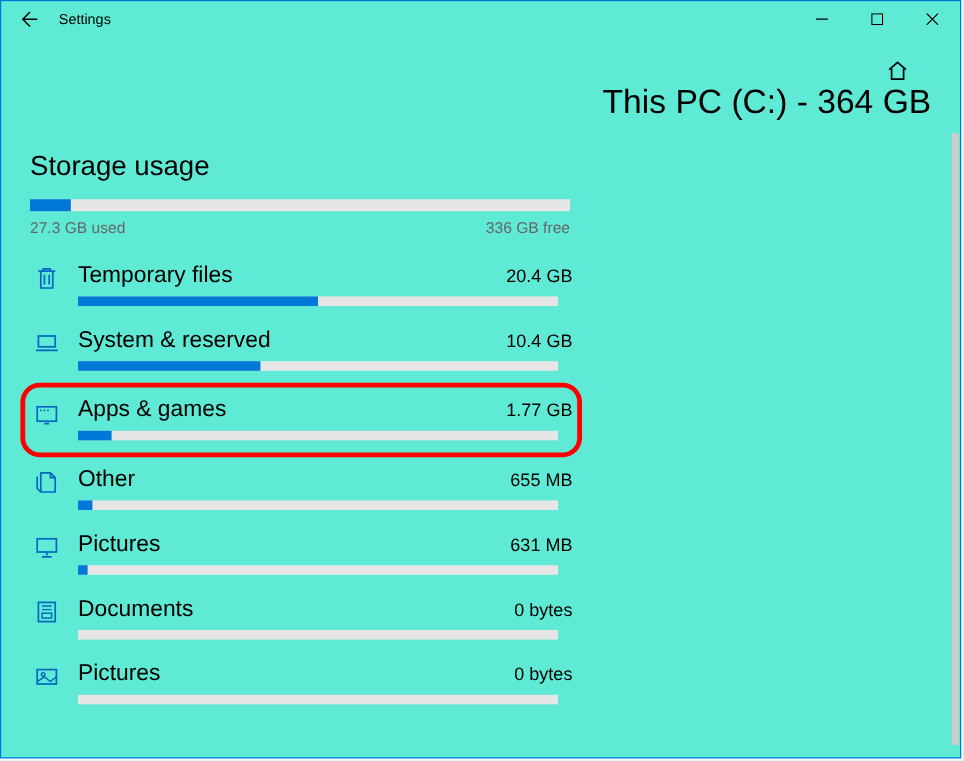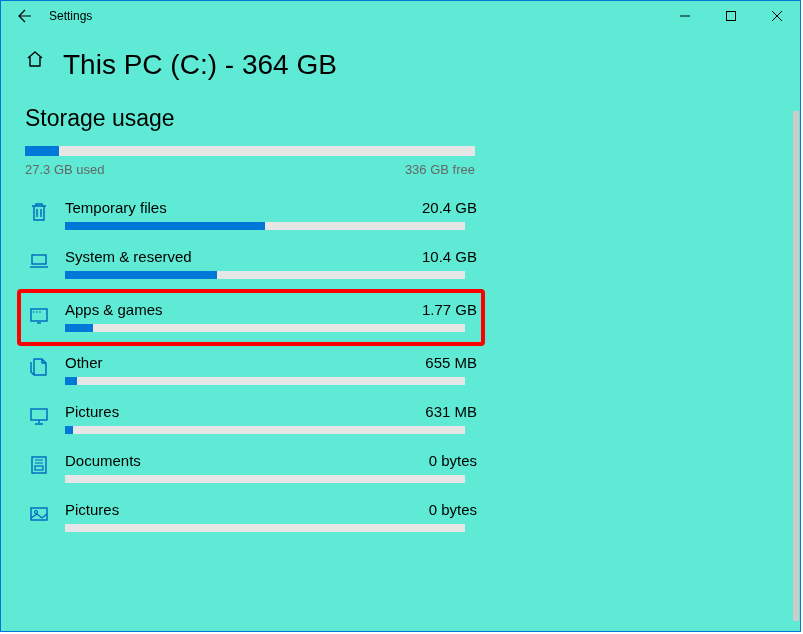--- a/index.html
+++ b/index.html
@@ -40,22 +40,23 @@
     position: absolute;
     right: 0; top: 0;
     display: flex;
   }
   .winbtn {
     width: 46px; height: 30px;
     display: flex; align-items: center; justify-content: center;
   }
   .header {
     display: flex;
-    align-items: flex-start;
+    align-items: flex-end;
     padding: 18px 24px 8px 24px;
+    flex-direction: column;
   }
   .header .home {
     width: 20px; height: 20px;
     margin-right: 18px;
     display: flex; align-items: center; justify-content: center;
   }
   .header h1 {
     font-size: 28px;
     font-weight: 400;
     margin: 0;
@@ -108,35 +109,35 @@
   }
   .cat .body {
     flex: 1;
   }
   .cat .row {
     display: flex;
     justify-content: space-between;
     align-items: baseline;
     margin-bottom: 6px;
   }
-  .cat .name { font-size: 15px; }
+  .cat .name { font-size: 19px; }
   .cat .size { font-size: 15px; }
   .cat .bar {
     height: 8px;
     width: 400px;
     background: #e6e6e6;
     position: relative;
   }
   .cat .bar .fill {
     height: 100%;
     background: #0078d7;
   }
   .highlight {
     border: 4px solid #ff0000;
-    border-radius: 4px;
+    border-radius: 16px;
     margin-left: -8px; margin-right: -8px;
     padding-left: 4px; padding-right: 4px;
   }
   .scrollbar {
     position: absolute;
     right: 1px;
     top: 110px;
     width: 6px;
     height: 510px;
     background: #ccc;

